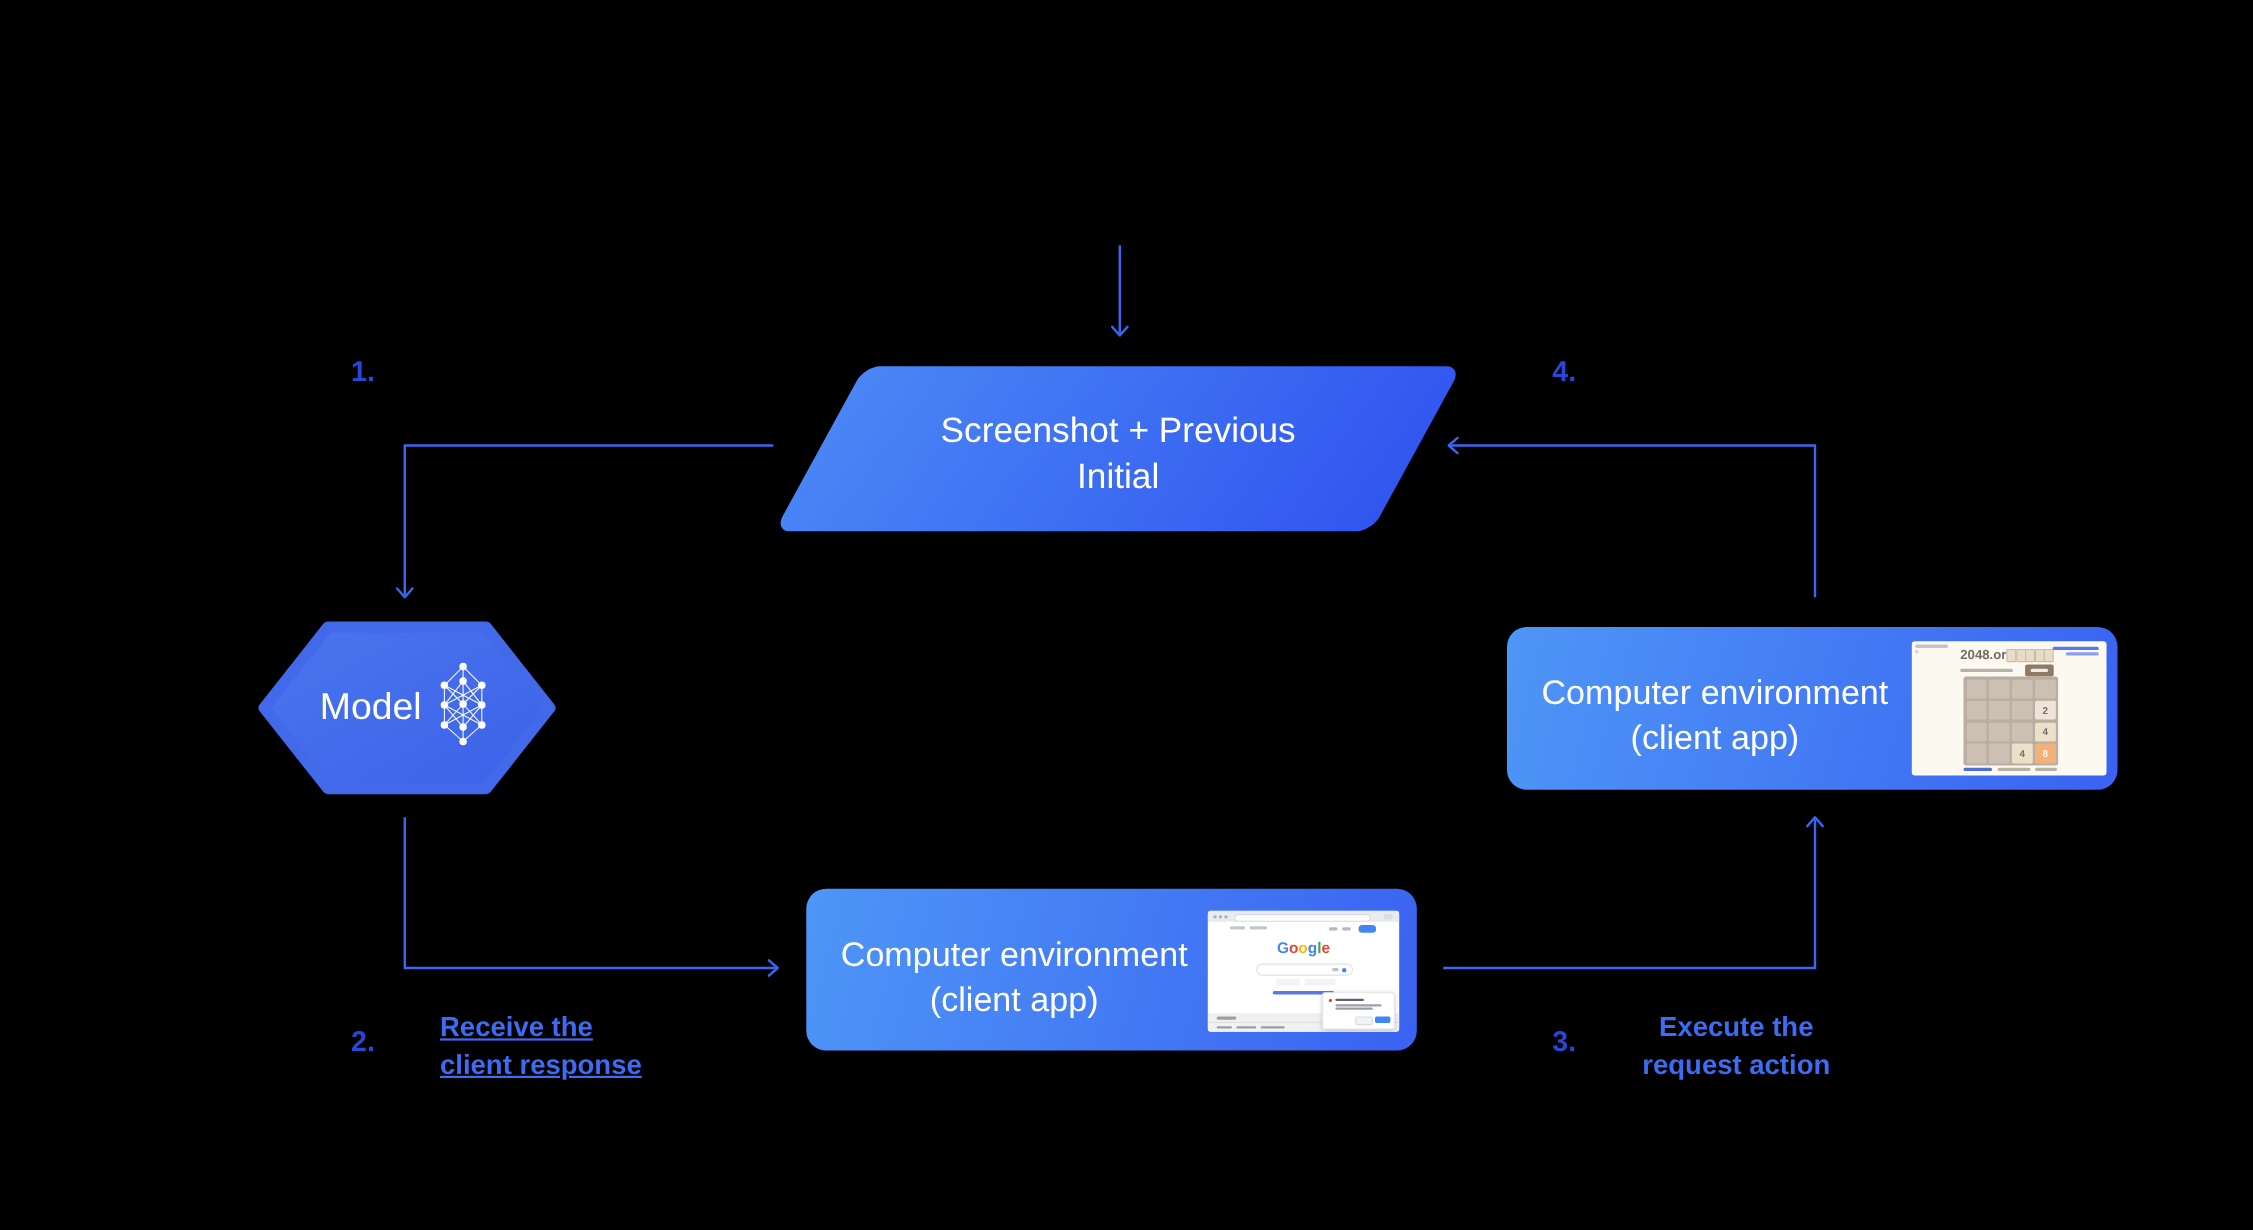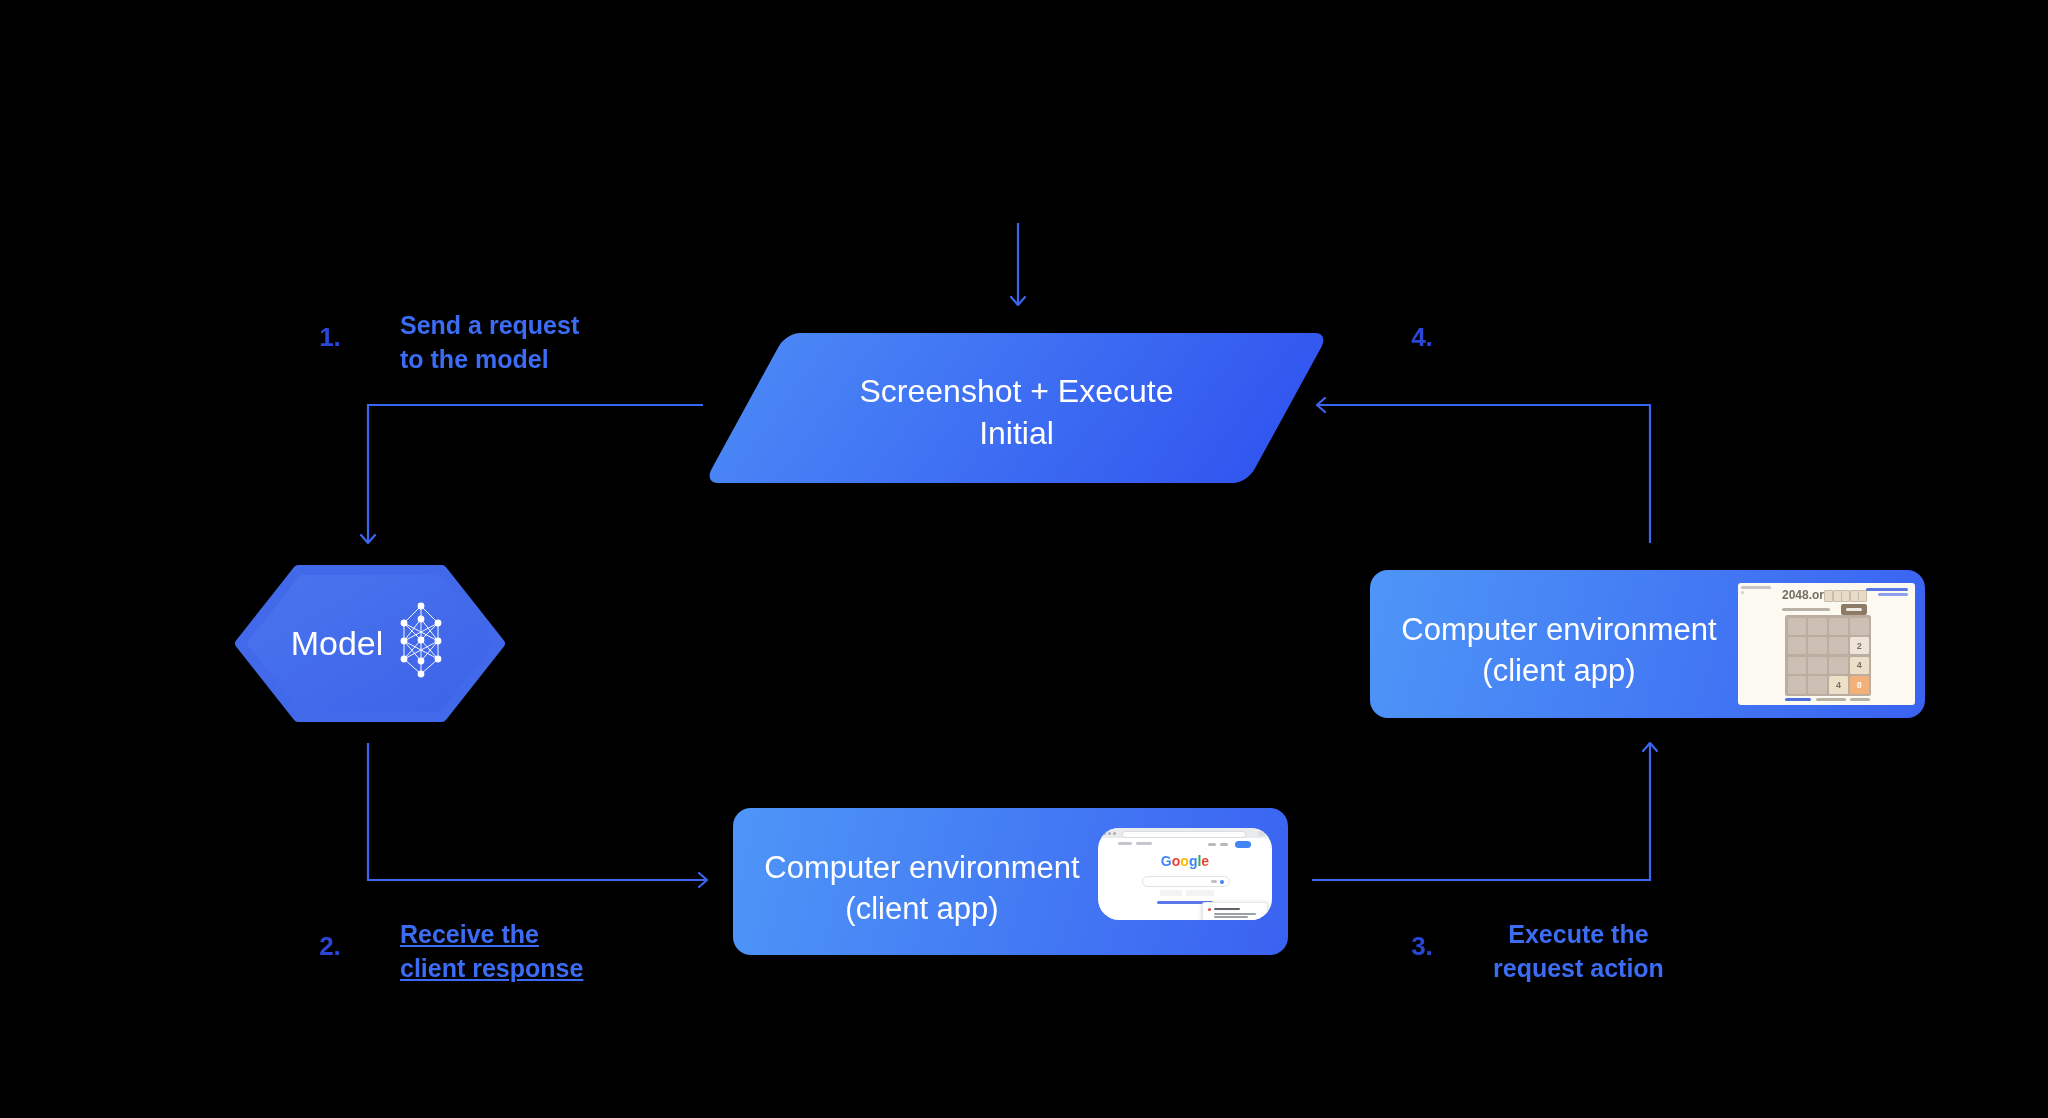--- a/index.html
+++ b/index.html
@@ -96,35 +96,35 @@
           <circle cx="22" cy="59" r="3.4"></circle>
         <circle cx="39" cy="57" r="3.4"></circle>
           <circle cx="22" cy="72" r="3.4"></circle>
       </g>
     </g>
   </svg>
 
 
   <div class="abs para-shape"></div>
   <div class="abs node-text para-text">
-    <span>Screenshot + Execute</span>
+    <span>Screenshot + Previous</span>
     <span>Initial</span>
   </div>
 
   <div class="abs node-text model-text">
     <span>Model</span>
   </div>
 
   <div class="abs env-box" style="left:733px;top:808px;height:147px;"></div>
   <div class="abs node-text env-text" style="left:733px;top:808px;height:147px;">
     <span>Computer environment</span>
     <span>(client app)</span>
   </div>
 
-  <div class="abs shot" style="left:1098px;top:828px;width:174px;height:92px;background:#ffffff;border-radius:21px;">
+  <div class="abs shot" style="left:1098px;top:828px;width:174px;height:110px;background:#ffffff;">
     <div class="g-chrome">
       <span class="dot" style="left:5px;top:3.5px;width:3px;height:3px;background:#aab0b6;"></span>
       <span class="dot" style="left:10px;top:3.5px;width:3px;height:3px;background:#aab0b6;"></span>
       <span class="dot" style="left:15px;top:3.5px;width:3px;height:3px;background:#aab0b6;"></span>
       <span class="bar" style="left:24px;top:2.5px;width:122px;height:5.5px;background:#fdfdfd;border:1px solid #d9dbde;border-radius:3px;"></span>
       <span class="bar" style="left:160px;top:2.5px;width:8px;height:5px;background:#dcdee1;"></span>
     </div>
     <span class="bar" style="left:20px;top:14px;width:14px;height:3px;background:#c3c7cc;"></span>
     <span class="bar" style="left:38px;top:14px;width:16px;height:3px;background:#c3c7cc;"></span>
     <span class="bar" style="left:110px;top:14.5px;width:8px;height:3px;background:#b6babf;"></span>
@@ -193,24 +193,20 @@
         <i></i>
         <i class="t4">4</i>
         <i class="t8">8</i>
     </div>
     <span class="bar" style="left:47px;top:115px;width:26px;height:3px;background:#4f6fe0;"></span>
     <span class="bar" style="left:78px;top:115px;width:30px;height:2.5px;background:#b9b1a4;"></span>
     <span class="bar" style="left:112px;top:115px;width:20px;height:2.5px;background:#b9b1a4;"></span>
   </div>
 
   <div class="abs step-num" style="left:308px;top:322px;">1.</div>
-  <div class="abs step-label" style="left:400px;top:308px;">
-    <div>Send a request</div>
-    <div>to the model</div>
-  </div>
 
   <div class="abs step-num" style="left:308px;top:931px;">2.</div>
   <div class="abs step-label" style="left:400px;top:917px;text-decoration:underline;">
     <div>Receive the</div>
     <div>client response</div>
   </div>
 
   <div class="abs step-num" style="left:1400px;top:931px;">3.</div>
   <div class="abs step-label" style="left:1493px;top:917px;text-align:center;">
     <div>Execute the</div>

